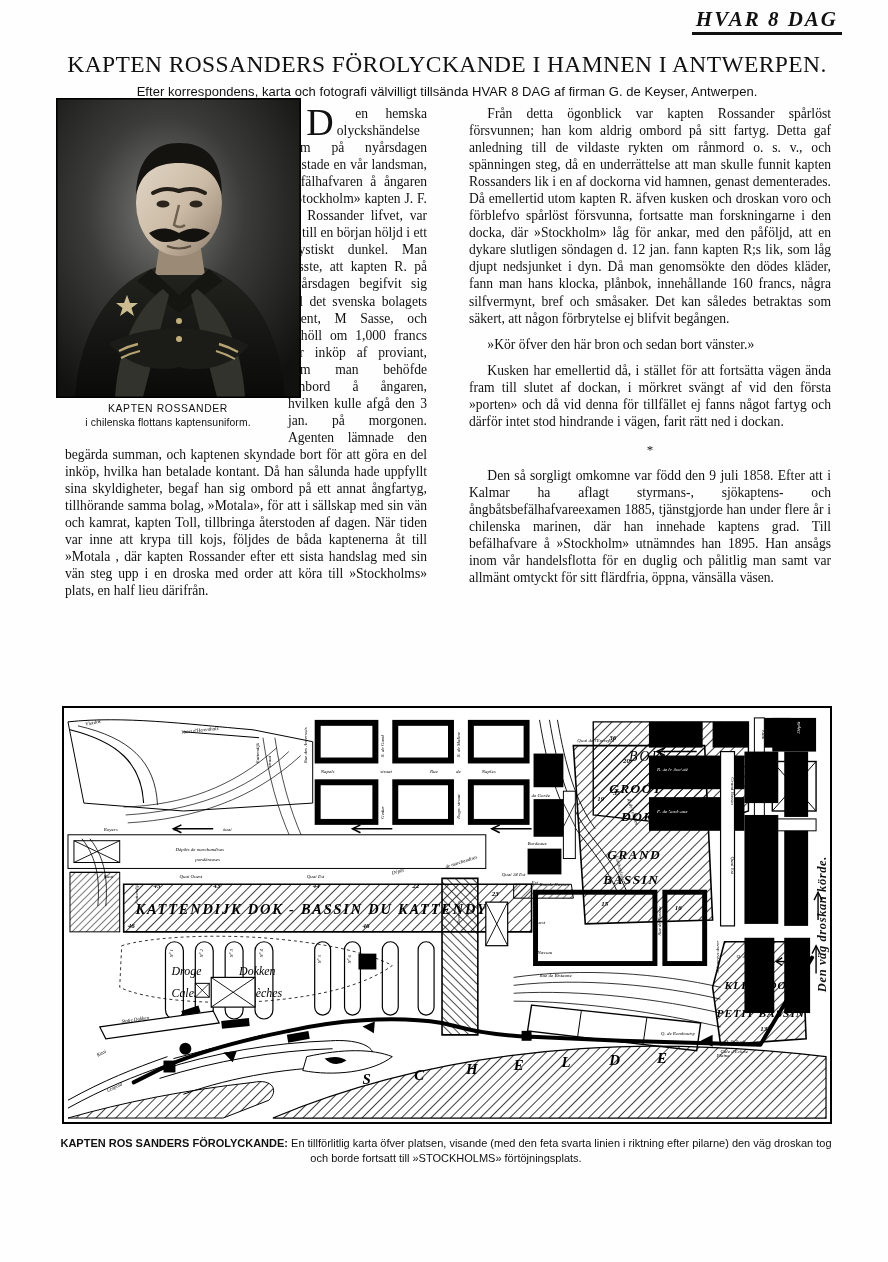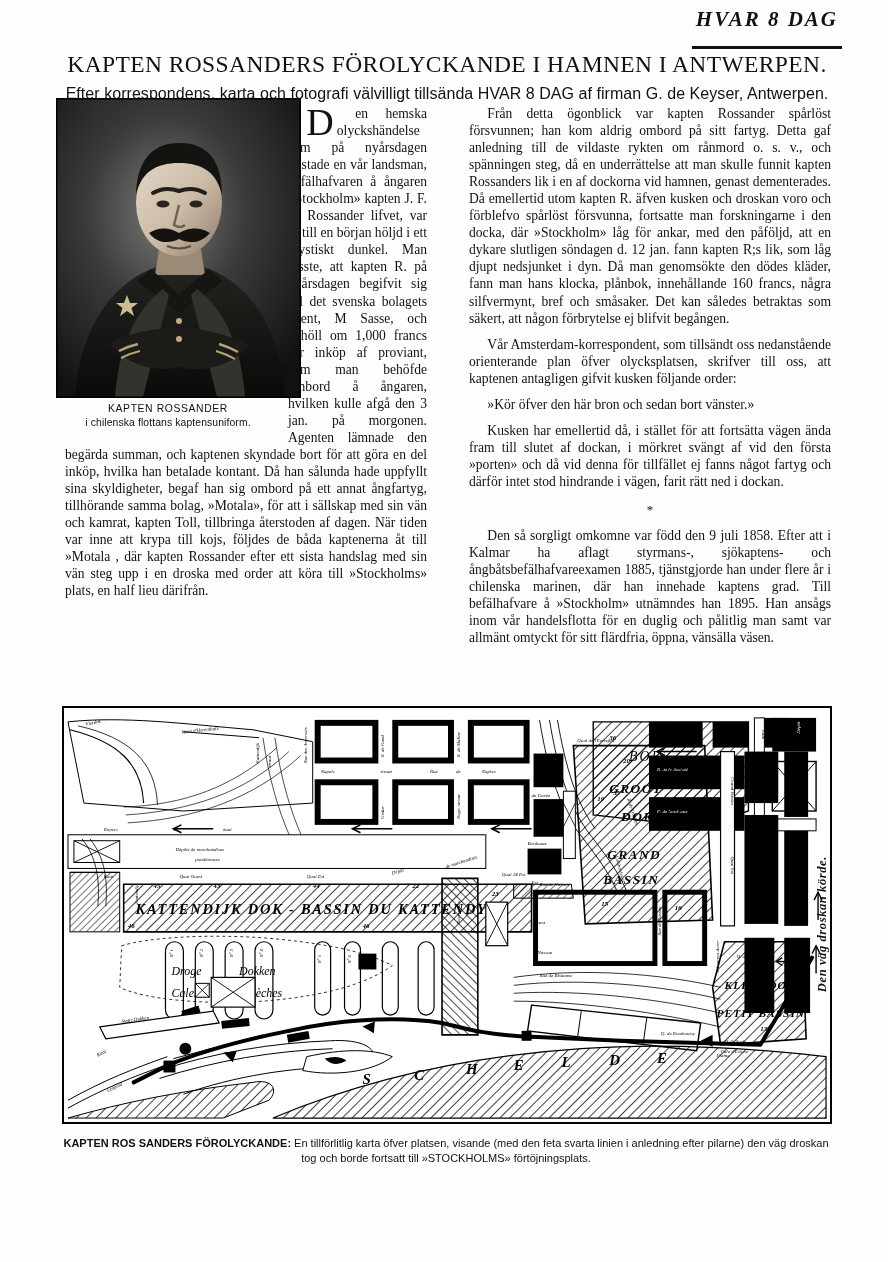--- a/index.html
+++ b/index.html
@@ -27,21 +27,21 @@
     top: 8px;
     right: 46px;
     text-align: right;
   }
   .masthead-title {
     font-family: "Liberation Serif", serif;
     font-style: italic;
     font-weight: 700;
     font-size: 21px;
     letter-spacing: 2px;
-    padding: 0 4px 16px 4px;
+    padding: 0 4px 2px 4px;
     border-bottom: 3px solid #111;
     display: inline-block;
     line-height: 1.05;
   }
 
   
   .headline-wrap {
     position: absolute;
     top: 44px;
     left: 46px;
@@ -53,21 +53,21 @@
     font-family: "Liberation Serif", serif;
     font-size: 23.5px;
     font-weight: 400;
     letter-spacing: 0.4px;
     line-height: 1.1;
     margin: 0;
     white-space: nowrap;
   }
   .subhead {
     font-family: "Liberation Sans", sans-serif;
-    font-size: 16px;
+    font-size: 13px;
     font-weight: 400;
     margin-top: 6px;
     letter-spacing: 0.05px;
     line-height: 1.2;
   }
 
   
   .article {
     position: absolute;
     top: 96px;
@@ -260,21 +260,20 @@
         <div class="photo-caption">
           <div class="cap-name">KAPTEN ROSSANDER</div>
           <div>i chilenska flottans kaptensuniform.</div>
         </div>
       </div>
       <p class="dropcap-para">Den hemska olyckshändelse som på nyårsdagen kostade en vår landsman, befälhafvaren å ångaren »Stockholm» kapten J. F. R. Rossander lifvet, var ju till en början höljd i ett mystiskt dunkel. Man visste, att kapten R. på nyårsdagen begifvit sig till det svenska bolagets agent, M Sasse, och anhöll om 1,000 francs för inköp af proviant, som man behöfde ombord å ångaren, hvilken kulle afgå den 3 jan. på morgonen. Agenten lämnade den begärda summan, och kaptenen skyndade bort för att göra en del inköp, hvilka han betalade kontant. Då han sålunda hade uppfyllt sina skyldigheter, begaf han sig ombord på ett annat ångfartyg, tillhörande samma bolag, »Motala», för att i sällskap med sin vän och kamrat, kapten Toll, tillbringa återstoden af dagen. När tiden var inne att krypa till kojs, följdes de båda kaptenerna åt till »Motala , där kapten Rossander efter ett sista handslag med sin vän steg upp i en droska med order att köra till »Stockholms» plats, en half lieu därifrån.</p>
     </div>
 
     <div class="col col-right">
       <p>Från detta ögonblick var kapten Rossander spårlöst försvunnen; han kom aldrig ombord på sitt fartyg. Detta gaf anledning till de vildaste rykten om rånmord o. s. v., och spänningen steg, då en underrättelse att man skulle funnit kapten Rossanders lik i en af dockorna vid hamnen, genast dementerades. Då emellertid utom kapten R. äfven kusken och droskan voro och förblefvo spårlöst försvunna, fortsatte man forskningarne i den docka, där »Stockholm» låg för ankar, med den påföljd, att en dykare slutligen söndagen d. 12 jan. fann kapten R;s lik, som låg djupt nedsjunket i dyn. Då man genomsökte den dödes kläder, fann man hans klocka, plånbok, innehållande 160 francs, några silfvermynt, bref och småsaker. Det kan således betraktas som säkert, att någon förbrytelse ej blifvit begången.</p>
-      <p>Vår Amsterdam-korrespondent, som tillsändt oss nedanstående orienterande plan öfver olycksplatsen, skrifver till oss, att kaptenen antagligen gifvit kusken följande order:</p>
       <p>»Kör öfver den här bron och sedan bort vänster.»</p>
       <p>Kusken har emellertid då, i stället för att fortsätta vägen ända fram till slutet af dockan, i mörkret svängt af vid den första »porten» och då vid denna för tillfället ej fanns något fartyg och därför intet stod hindrande i vägen, farit rätt ned i dockan.</p>
       <div class="aster">*</div>
       <p>Den så sorgligt omkomne var född den 9 juli 1858. Efter att i Kalmar ha aflagt styrmans-, sjökaptens- och ångbåtsbefälhafvareexamen 1885, tjänstgjorde han under flere år i chilenska marinen, där han innehade kaptens grad. Till befälhafvare å »Stockholm» utnämndes han 1895. Han ansågs inom vår handelsflotta för en duglig och pålitlig man samt var allmänt omtyckt för sitt flärdfria, öppna, vänsälla väsen.</p>
     </div>
   </div>
 
   <div class="map-wrap">
     <div class="map-frame">
       <svg class="map-svg" viewBox="0 0 770 418" preserveAspectRatio="none">
@@ -628,16 +627,16 @@
         <g stroke="#000" stroke-width="1.4" fill="none">
           <path d="M758 214 L 758 186"></path>
             <path d="M754 194 L758 186 L762 194"></path>
         </g>
       </svg>
     </div>
     <div class="rot-label">Den väg droskan körde.</div>
   </div>
 
   <div class="map-caption">
-    <b>KAPTEN ROS SANDERS FÖROLYCKANDE:</b><span> En tillförlitlig karta öfver platsen, visande (med den feta svarta linien i anledning efter pilarne) den väg droskan tog och borde fortsatt till »STOCKHOLMS» förtöjningsplats.</span>
+    <b>KAPTEN ROS SANDERS FÖROLYCKANDE:</b><span> En tillförlitlig karta öfver platsen, visande (med den feta svarta linien i riktning efter pilarne) den väg droskan tog och borde fortsatt till »STOCKHOLMS» förtöjningsplats.</span>
   </div>
 
 </div>
 
 </body></html>

